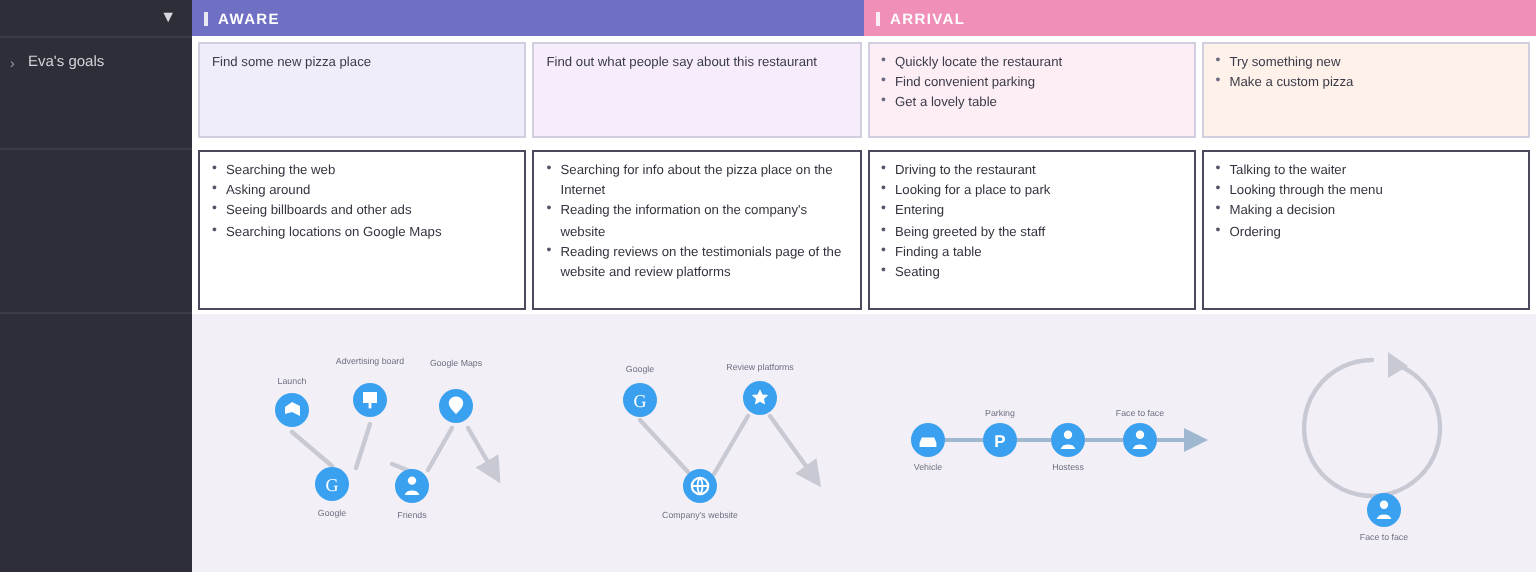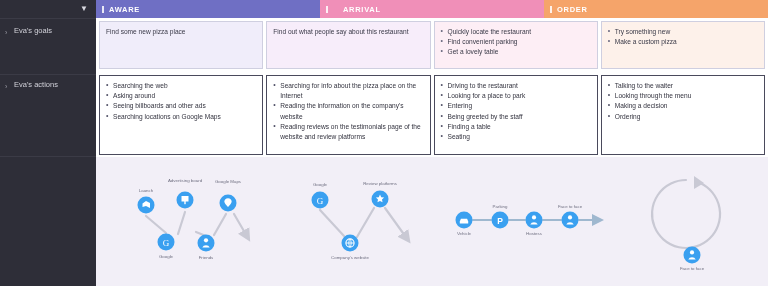--- a/index.html
+++ b/index.html
@@ -143,38 +143,30 @@
     <div class="rail-caret">▼</div>
 
     <div class="rail-sep" style="top:18px;"></div>
     <div class="rail-sep" style="top:74px;"></div>
     <div class="rail-sep" style="top:156px;"></div>
 
     <div class="rail-row r1">
       <span class="bullet">›</span>
       <span>Eva's goals</span>
     </div>
-    <div class="rail-row r2">
-      <span class="bullet">›</span>
-      <span>Eva's actions</span>
-    </div>
   </div>
 
   <div class="header">
     <div class="hcell" style="background:#6f6fc4;">
       <span class="hbar"></span>
       <span>AWARE</span>
     </div>
-    <div class="hcell" style="background:#f08fb8;gap:10px;">
+    <div class="hcell" style="background:#f08fb8;">
       <span class="hbar"></span>
       <span>ARRIVAL</span>
-    </div>
-    <div class="hcell" style="background:#f5a46a;">
-      <span class="hbar"></span>
-      <span>ORDER</span>
     </div>
   </div>
 
   <div class="goals">
     <div class="goal-card" style="background:#f0edfa;">
       <p>Find some new pizza place</p>
     </div>
     <div class="goal-card" style="background:#f7edfa;">
       <p>Find out what people say about this restaurant</p>
     </div>

